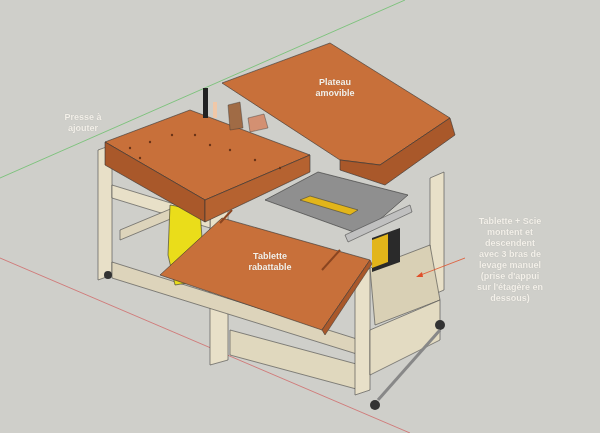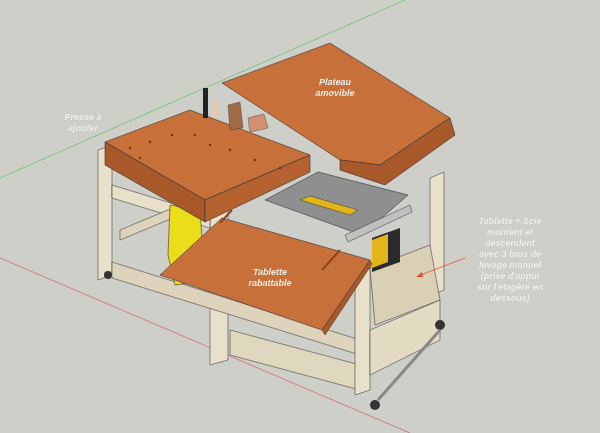--- a/index.html
+++ b/index.html
@@ -1,18 +1,18 @@
 <!DOCTYPE html>
 <html><head>
 <meta charset="utf-8">
 <style>
   html,body{margin:0;padding:0;}
   body{width:600px;height:433px;overflow:hidden;background:#cfcfca;position:relative;font-family:"Liberation Sans",sans-serif;}
   #scene{position:absolute;left:0;top:0;width:600px;height:433px;}
-  .label{position:absolute;color:#f4f1ea;font-weight:bold;font-size:9px;line-height:11px;text-align:center;white-space:pre-line;text-shadow:0 0 1px rgba(0,0,0,0.15);font-style:italic;}
+  .label{position:absolute;color:#f4f1ea;font-weight:bold;font-size:9px;line-height:11px;text-align:center;white-space:pre-line;text-shadow:0 0 1px rgba(0,0,0,0.15);}
 </style>
 </head>
 <body>
 
 <svg id="scene" viewBox="0 0 600 433" xmlns="http://www.w3.org/2000/svg">
 
   <line x1="0" y1="178" x2="405" y2="0" stroke="#6cc06c" stroke-width="0.8"></line>
   <line x1="0" y1="258" x2="410" y2="433" stroke="#d06a6a" stroke-width="0.8"></line>
 
   <g>
@@ -72,21 +72,21 @@
 
     <line x1="465" y1="258" x2="418" y2="276" stroke="#e0502a" stroke-width="0.8"></line>
     <polygon points="416,277 422,272 423,277" fill="#e0502a"></polygon>
   </g>
 </svg>
 
 <div class="label" style="left:300px;top:77px;width:70px;">Plateau
 amovible</div>
 <div class="label" style="left:48px;top:112px;width:70px;">Presse à
 ajouter</div>
-<div class="label" style="left:235px;top:251px;width:70px;margin-top:16px;">Tablette
+<div class="label" style="left:235px;top:251px;width:70px;">Tablette
 rabattable</div>
 <div class="label" style="left:455px;top:216px;width:110px;">Tablette + Scie
 montent et
 descendent
 avec 3 bras de
 levage manuel
 (prise d'appui
 sur l'étagère en
 dessous)</div>
 

